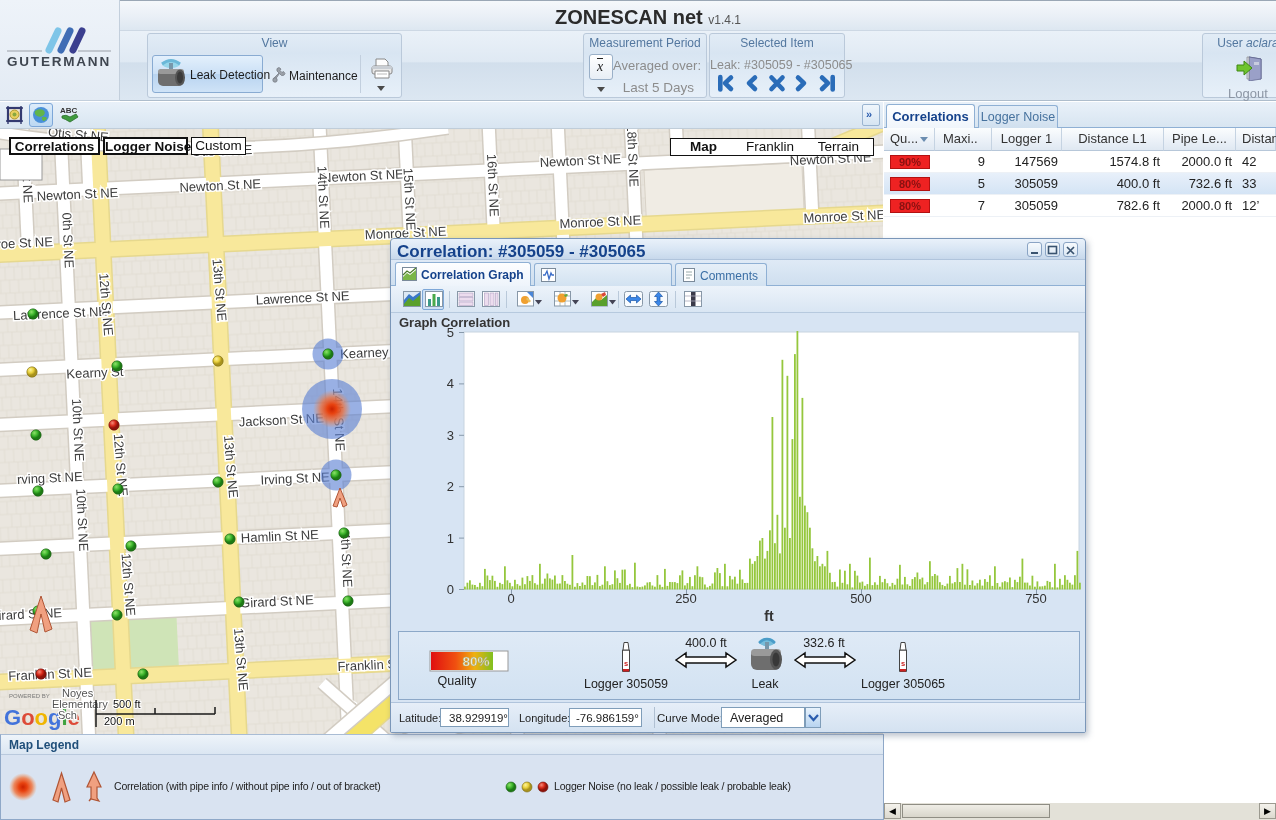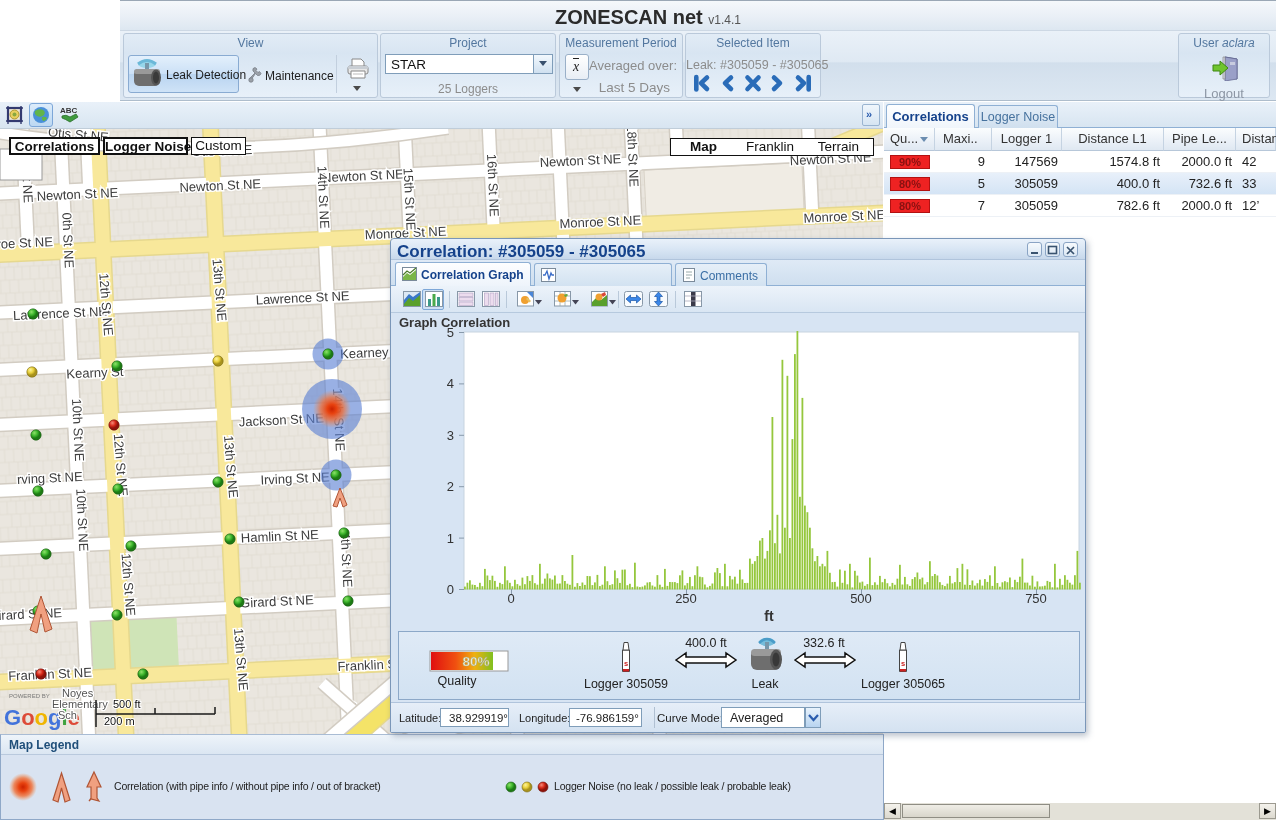--- a/index.html
+++ b/index.html
@@ -7,21 +7,21 @@
 body { font-family:"Liberation Sans", sans-serif; background:#fff; position:relative; }
 #page { position:absolute; left:0; top:0; width:1276px; height:820px; overflow:hidden; }
 .abs { position:absolute; }
 
 
 #logo { left:0; top:0; width:120px; height:101px; background:linear-gradient(180deg,#eef3f9,#e3ebf4); border-right:1px solid #c3cfdc; border-bottom:1px solid #c3cfdc; }
 #titlebar { left:120px; top:0; width:1156px; height:31px; background:linear-gradient(180deg,#f5f8fb 0%,#e9eff6 55%,#dde7f1 100%); border-top:1px solid #9aa7b5; border-bottom:1px solid #cdd8e4; }
 #titlebar .t { position:absolute; left:435px; top:5px; font-size:20px; font-weight:bold; color:#2b2b2b; letter-spacing:0px; }
 #titlebar .v { font-size:12px; font-weight:normal; color:#555; }
 #ribbon { left:120px; top:31px; width:1156px; height:70px; background:linear-gradient(180deg,#eaf1f8 0%,#dfe9f3 45%,#d2dfec 46%,#dce7f2 100%); border-bottom:1px solid #aebdcc; }
-.group { position:absolute; top:2px; height:65px; border:1px solid #bac9da; border-radius:3px; background:linear-gradient(180deg,#e2ecf6 0%,#d8e5f2 30%,#e7f0f9 100%); }
+.group { position:absolute; top:2px; height:65px; border:1px solid #bac9da; border-radius:3px; background:linear-gradient(180deg,#e2ecf6 0%,#d8e5f2 30%,#e7f0f9 100%);margin-left:24px; }
 .group .glabel { position:absolute; top:2px; left:0; right:0; text-align:center; font-size:12px; color:#53779f; }
 .gsep { position:absolute; top:13px; width:1px; background:#c2cfde; }
 
 
 #maptb { left:0; top:102px; width:883px; height:27px; background:linear-gradient(180deg,#e9f1f9,#d8e5f1); border-bottom:1px solid #c0cdd9; }
 
 
 #map { left:0; top:129px; width:883px; height:605px; background:#e9e5de; overflow:hidden; }
 
 
@@ -70,20 +70,32 @@
 #winStatus { position:absolute; left:0px; top:463px; width:100%; height:30px; background:linear-gradient(180deg,#e6eef8,#d4e2f1); border-top:1px solid #b0c4dc; }
 .sunk { position:absolute; background:#fff; border:1px solid #7f9db9; font-size:11.5px; color:#222; }
 .slabel { position:absolute; font-size:12.5px; color:#222; }
 </style>
 </head>
 <body>
 <div id="page">
 
   <div class="abs" id="titlebar">
     <div class="t">ZONESCAN net <span class="v">v1.4.1</span></div>
+  </div>
+  <div class="abs" id="logo">
+    <svg width="120" height="101">
+      <g stroke-linecap="round">
+        <line x1="49" y1="50" x2="58" y2="31" stroke="#7ec5e8" stroke-width="7"></line>
+        <line x1="61" y1="50" x2="70" y2="31" stroke="#3f6db5" stroke-width="7"></line>
+        <line x1="73" y1="50" x2="82" y2="31" stroke="#3b3f8f" stroke-width="7"></line>
+      </g>
+      <line x1="7" y1="51" x2="42" y2="51" stroke="#9aa0a8" stroke-width="1.2"></line>
+      <line x1="78" y1="51" x2="111" y2="51" stroke="#9aa0a8" stroke-width="1.2"></line>
+      <text x="59" y="66" text-anchor="middle" font-size="13.5" font-weight="bold" fill="#3f4650" letter-spacing="1.8" font-family="Liberation Sans">GUTERMANN</text>
+    </svg>
   </div>
   <div class="abs" id="ribbon">
 
     <div class="group" style="left:3px; width:255px;">
       <div class="glabel">View</div>
       <div style="position:absolute; left:4px; top:21px; width:111px; height:38px; border:1px solid #89abd2; border-radius:3px; background:linear-gradient(180deg,#e3f0fc 0%,#cbe0f6 50%,#b9d4f0 51%,#cfe3f7 100%);">
         <svg width="34" height="36" style="position:absolute;left:1px;top:0px;">
           <g>
             <ellipse cx="17" cy="8" rx="9" ry="4" fill="#8fd4e8" opacity="0.9"></ellipse>
             <path d="M8 8 Q17 1 26 8" stroke="#6bb8d8" stroke-width="3" fill="none"></path>
@@ -107,32 +119,20 @@
         <rect x="3" y="10" width="20" height="8" rx="2" fill="#e8e8e8" stroke="#888" stroke-width="1"></rect>
         <rect x="3" y="10" width="20" height="3" rx="1" fill="#c9ced4"></rect>
         <path d="M6 15 L6 22 L20 22 L20 15 Z" fill="#fff" stroke="#888" stroke-width="1"></path>
         <line x1="8" y1="18" x2="18" y2="18" stroke="#bbb"></line>
       </svg>
       <svg width="9" height="6" style="position:absolute; left:229px; top:52px;">
           <path d="M0 0 L8 0 L4 5 Z" fill="#4a4a4a"></path>
         </svg>
     </div>
 
-    <div class="group" style="left:260px; width:176px;">
-      <div class="glabel">Project</div>
-      <div style="position:absolute; left:4px; top:20px; width:168px; height:20px; background:#fff; border:1px solid #7f9db9;">
-        <span style="position:absolute; left:5px; top:2px; font-size:13.5px; color:#111;">STAR</span>
-        <div style="position:absolute; right:0; top:0; width:19px; height:18px; background:linear-gradient(180deg,#f2f8fd,#cfe0f0); border-left:1px solid #7f9db9;">
-          <svg width="9" height="6" style="position:absolute;left:5px;top:6px;">
-              <path d="M0 0 L8 0 L4 5 Z" fill="#38506e"></path>
-            </svg>
-        </div>
-      </div>
-      <span style="position:absolute; left:0; right:0; top:48px; text-align:center; font-size:12px; color:#8c8c8c;">25 Loggers</span>
-    </div>
 
     <div class="group" style="left:439px; width:124px;">
       <div class="glabel">Measurement Period</div>
       <div style="position:absolute; left:5px; top:20px; width:24px; height:26px; background:linear-gradient(180deg,#fff,#e8eef5); border:1px solid #9ab0c8; border-radius:3px;">
         <span style="position:absolute;left:7px;top:3px;font-size:14px;font-style:italic;font-family:'Liberation Serif',serif;color:#222;border-top:1.5px solid #222;padding-top:0px;">x</span>
       </div>
       <svg width="9" height="6" style="position:absolute; left:13px; top:53px;">
           <path d="M0 0 L8 0 L4 5 Z" fill="#4a4a4a"></path>
         </svg>
       <span style="position:absolute; right:5px; top:24px; font-size:13px; color:#8c8c8c;">Averaged over:</span>

